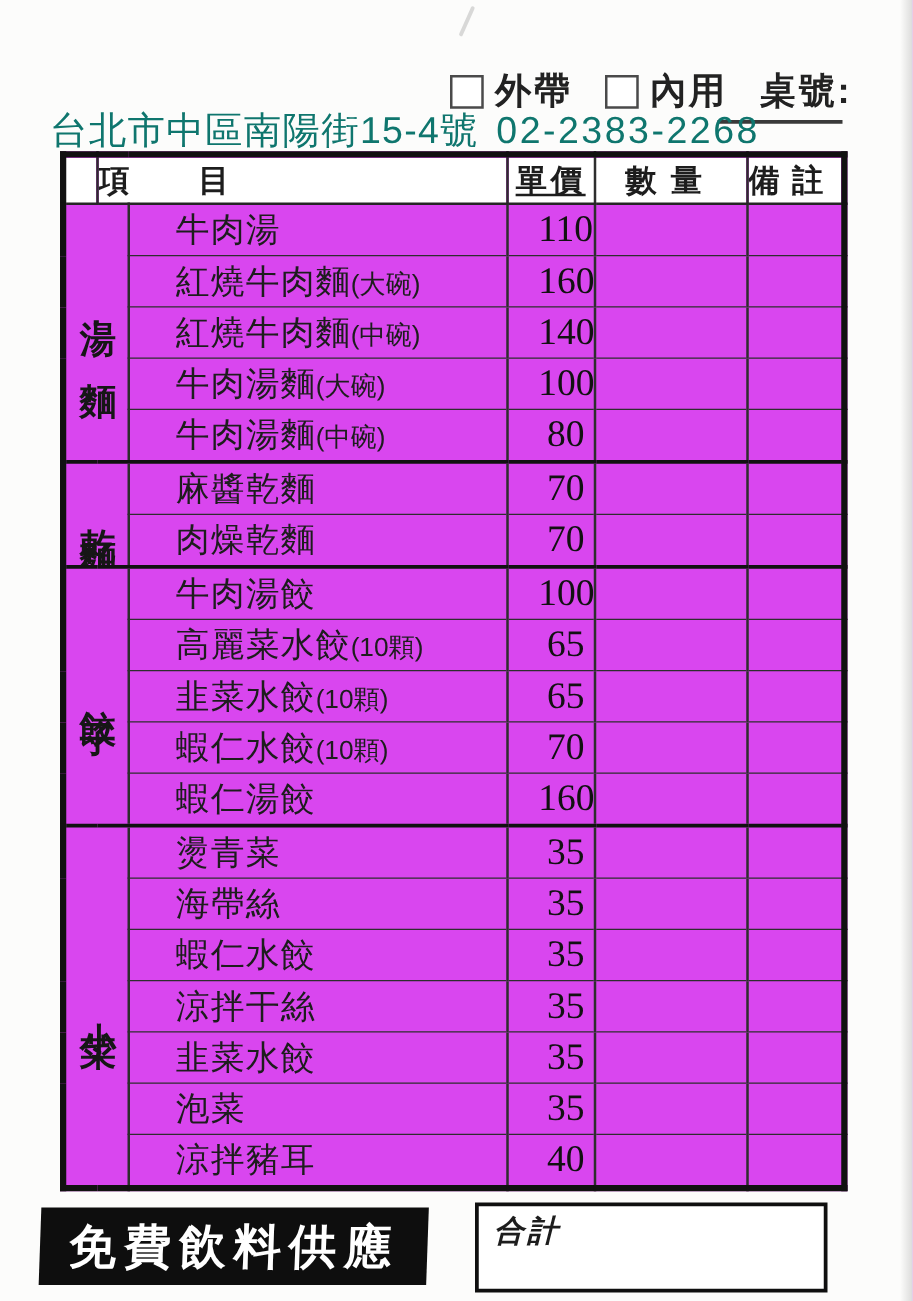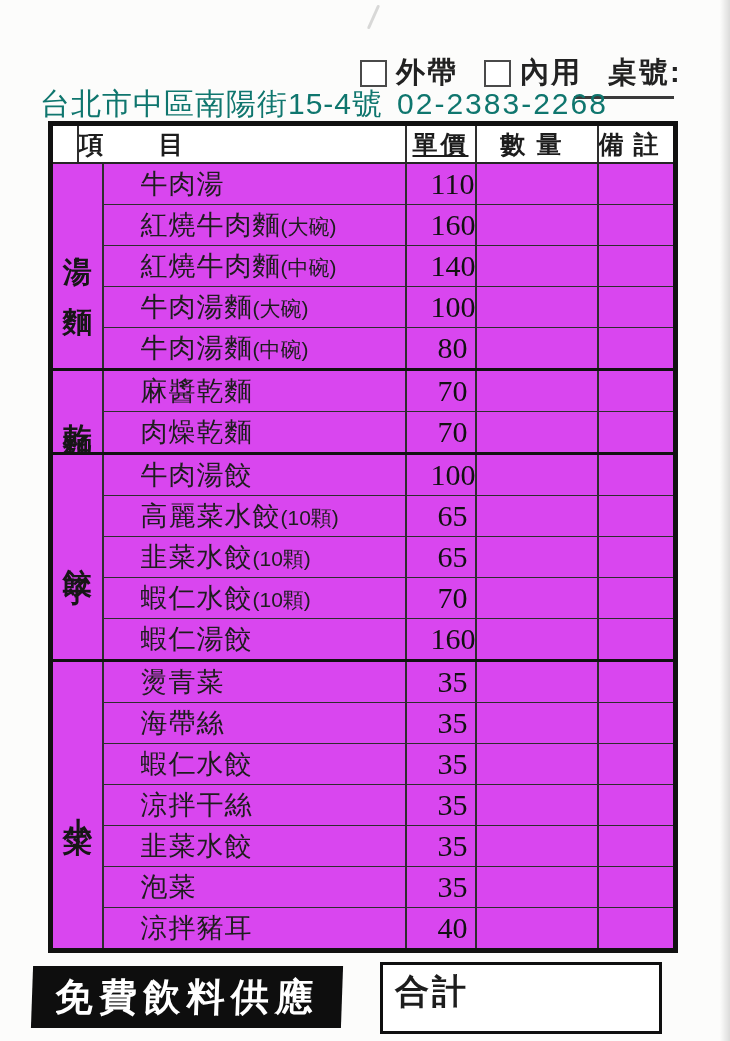--- a/index.html
+++ b/index.html
@@ -99,21 +99,21 @@
     background:#0e0e0e;color:#fff;
     display:flex;align-items:center;justify-content:center;
     font-size:38px;font-weight:800;letter-spacing:6px;
     transform:skewX(-2deg);
   }
   .total-box{
     position:absolute;left:380px;top:962px;width:282px;height:72px;
     border:3.5px solid #0f0f0f;background:#fff;
     box-sizing:border-box;padding:4px 0 0 12px;
   }
-  .total-label{font-size:34px;font-weight:700;letter-spacing:3px;}
+  .total-label{font-size:24px;font-weight:700;letter-spacing:3px;font-style:italic;}
 </style>
 </head>
 <body>
 
 <div class="page">
 
   <div class="scan-smudge"></div>
   <div class="scan-edge-right"></div>
 
 

